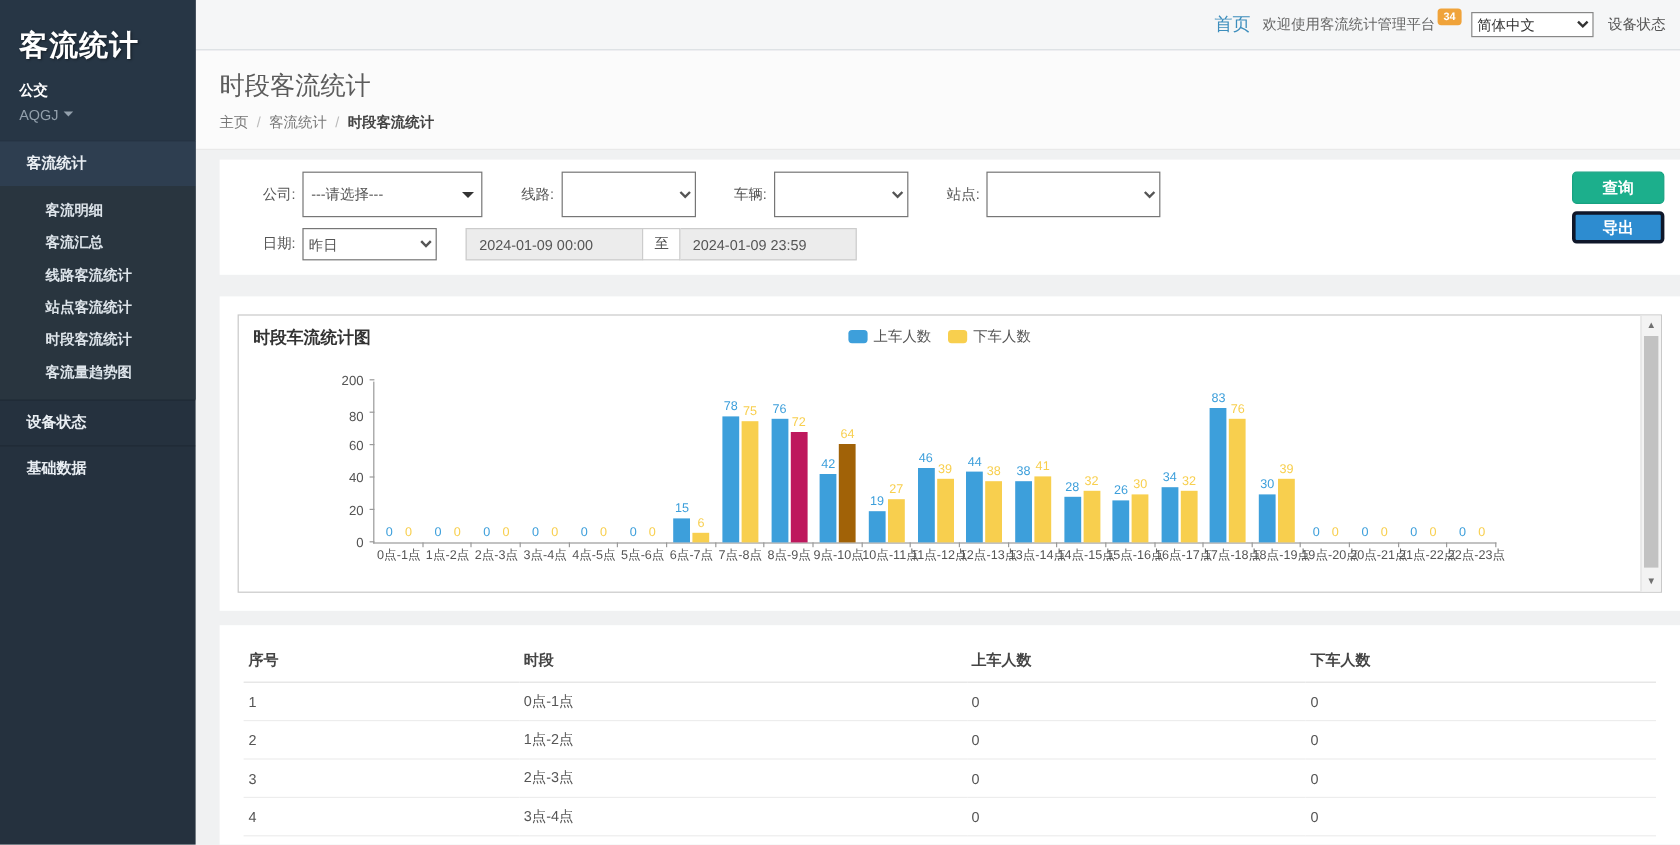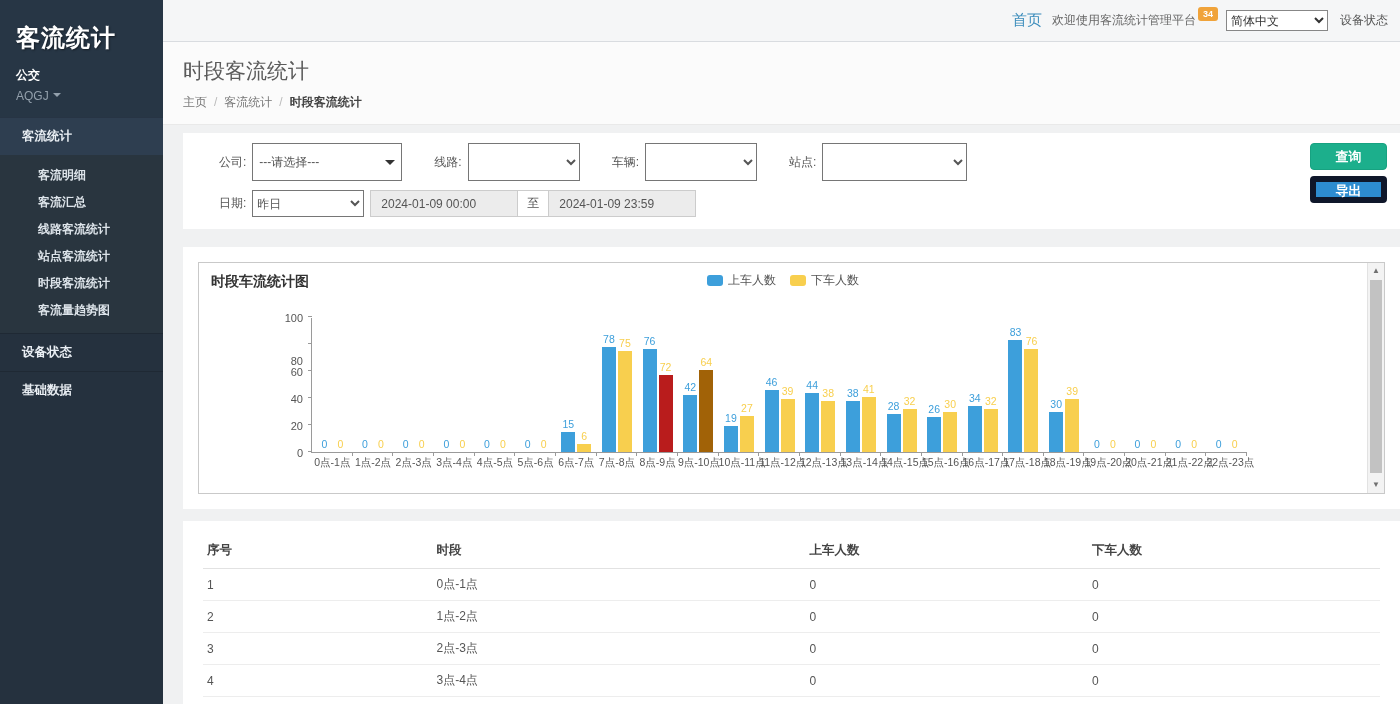--- a/index.html
+++ b/index.html
@@ -40,26 +40,26 @@
   .frow { display:flex; align-items:center; }
   .frow + .frow { margin-top:9px; }
   .flabel { font-size:12px; color:#555; margin-right:6px; white-space:nowrap; }
   .fgroup { display:flex; align-items:center; margin-right:32px; }
   select.fsel { height:38px; font-size:12px; color:#555; border:1px solid #767676; background:#fff; }
   .w150 { width:150px; } .w112 { width:112px; } .w145 { width:145px; }
   .sel-wrap { position:relative; display:inline-block; }
   .sel-wrap select { appearance:none; -webkit-appearance:none; padding:0 22px 0 6px; }
   .sel-wrap::after { content:''; position:absolute; right:7px; top:50%; margin-top:-2px; border:5px solid transparent; border-top-color:#333; pointer-events:none; }
   select.date-preset { width:112px; height:27px; font-size:12px; color:#555; border:1px solid #767676; background:#fff; }
-  .date-group { display:flex; align-items:stretch; margin-left:6px; }
+  .date-group { display:flex; align-items:stretch; margin-left:24px; }
   .date-input { width:148px; height:27px; background:#ececec; border:1px solid #ccc; font-size:12px; color:#555; padding:0 10px; }
   .to-box { height:27px; line-height:25px; border:1px solid #ccc; background:#fff; padding:0 9px; font-size:12px; color:#555; margin:0 -1px; position:relative; z-index:1; }
   .btn { position:absolute; right:13px; width:77px; height:27px; border-radius:4px; color:#fff; font-size:13px; font-weight:bold; cursor:pointer; font-family:inherit; }
   .btn-query { top:10px; background:#1caf8c; border:1px solid #17a281; }
-  .btn-export { top:43px; background:#2d8cd0; border:6px solid #0f172a; }
+  .btn-export { top:43px; background:#2d8cd0; border:3px solid #0f172a; }
 
   
   .chart-panel { background:#fff; margin:18px 0 0 20px; padding:15px; }
   .chart-box { border:1px solid #c9c9c9; height:232px; position:relative; background:#fff; }
   .chart-title { position:absolute; left:12px; top:10px; font-size:14px; font-weight:bold; color:#333; }
   .legend { position:absolute; top:9px; left:0; right:17px; display:flex; justify-content:center; gap:14px; }
   .legend-item { display:flex; align-items:center; gap:5px; font-size:12px; color:#555; cursor:pointer; }
   .swatch { width:16px; height:11px; border-radius:3px; }
   .plot { position:absolute; left:112px; top:55px; width:936px; height:135px; border-left:1px solid #9a9a9a; border-bottom:1px solid #9a9a9a; }
   .groups { display:flex; height:100%; }
@@ -252,21 +252,21 @@
               <div class="bar" style="height: 101.25px; background: rgb(248, 207, 78);">
                 <span class="bar-value" style="color: rgb(248, 207, 78);">75</span>
               </div>
               <div class="xlabel">7点-8点</div>
               <div class="xtick"></div>
             </div>
             <div class="bar-group">
               <div class="bar" style="height: 102.6px; background: rgb(61, 159, 219);">
                 <span class="bar-value" style="color: rgb(61, 159, 219);">76</span>
               </div>
-              <div class="bar" style="height: 77px; background: #b91c1c;">
+              <div class="bar" style="height: 92px; background: #be185d;">
                 <span class="bar-value" style="color: rgb(248, 207, 78);">72</span>
               </div>
               <div class="xlabel">8点-9点</div>
               <div class="xtick"></div>
             </div>
             <div class="bar-group">
               <div class="bar" style="height: 56.7px; background: rgb(61, 159, 219);">
                 <span class="bar-value" style="color: rgb(61, 159, 219);">42</span>
               </div>
               <div class="bar" style="height: 82px; background: #a16207;">
@@ -407,23 +407,23 @@
             </div>
           </div>
       <div class="ytick-label" style="bottom: -7px;">0</div>
           <div class="ytick-mark" style="bottom: 0px;"></div>
           <div class="ytick-label" style="bottom: 20px;">20</div>
           <div class="ytick-mark" style="bottom: 27px;"></div>
           <div class="ytick-label" style="bottom: 47px;">40</div>
           <div class="ytick-mark" style="bottom: 54px;"></div>
           <div class="ytick-label" style="bottom: 74px;">60</div>
           <div class="ytick-mark" style="bottom: 81px;"></div>
-          <div class="ytick-label" style="bottom: 85px; text-align: center;">80</div>
+          <div class="ytick-label" style="bottom: 98px; text-align: center;">80</div>
           <div class="ytick-mark" style="bottom: 108px;"></div>
-          <div class="ytick-label" style="bottom: 128px;">100</div>
+          <div class="ytick-label" style="bottom: 128px;">200</div>
           <div class="ytick-mark" style="bottom: 135px;"></div>
         </div>
       <div class="vscroll">
         <div class="vs-arrow up">▲</div>
         <div class="vs-thumb"></div>
         <div class="vs-arrow down">▼</div>
       </div>
     </div>
   </div>
 

